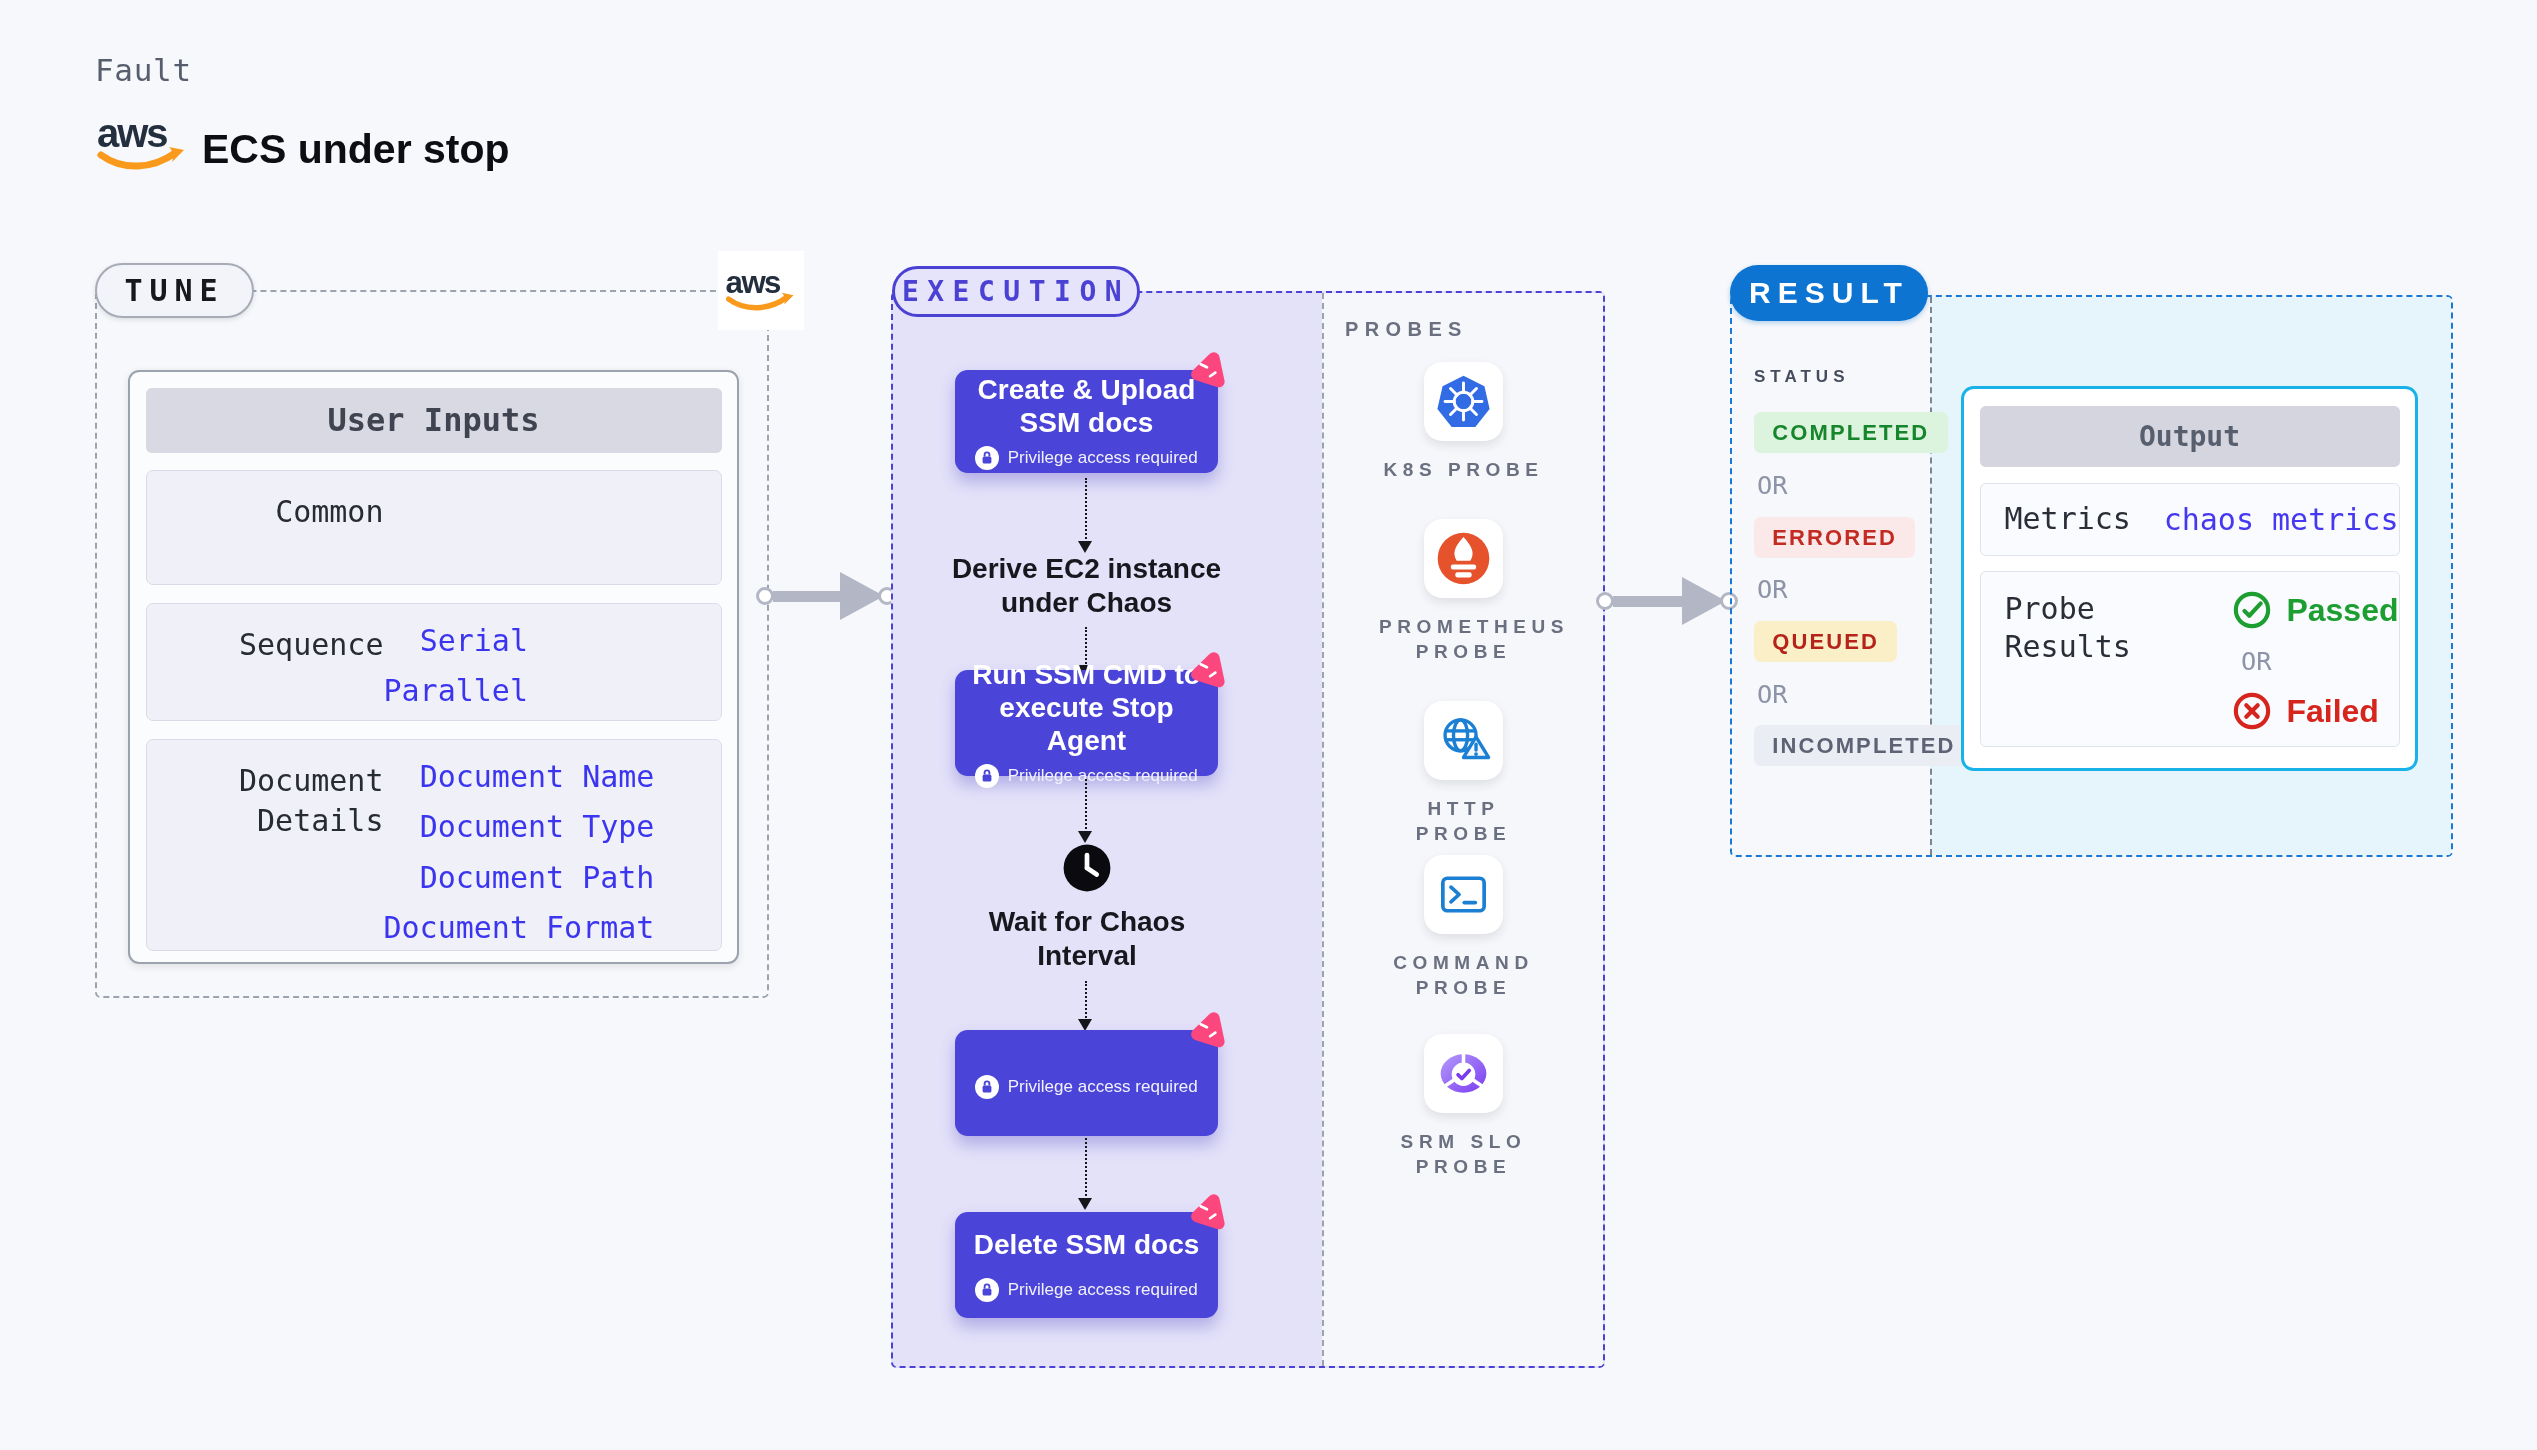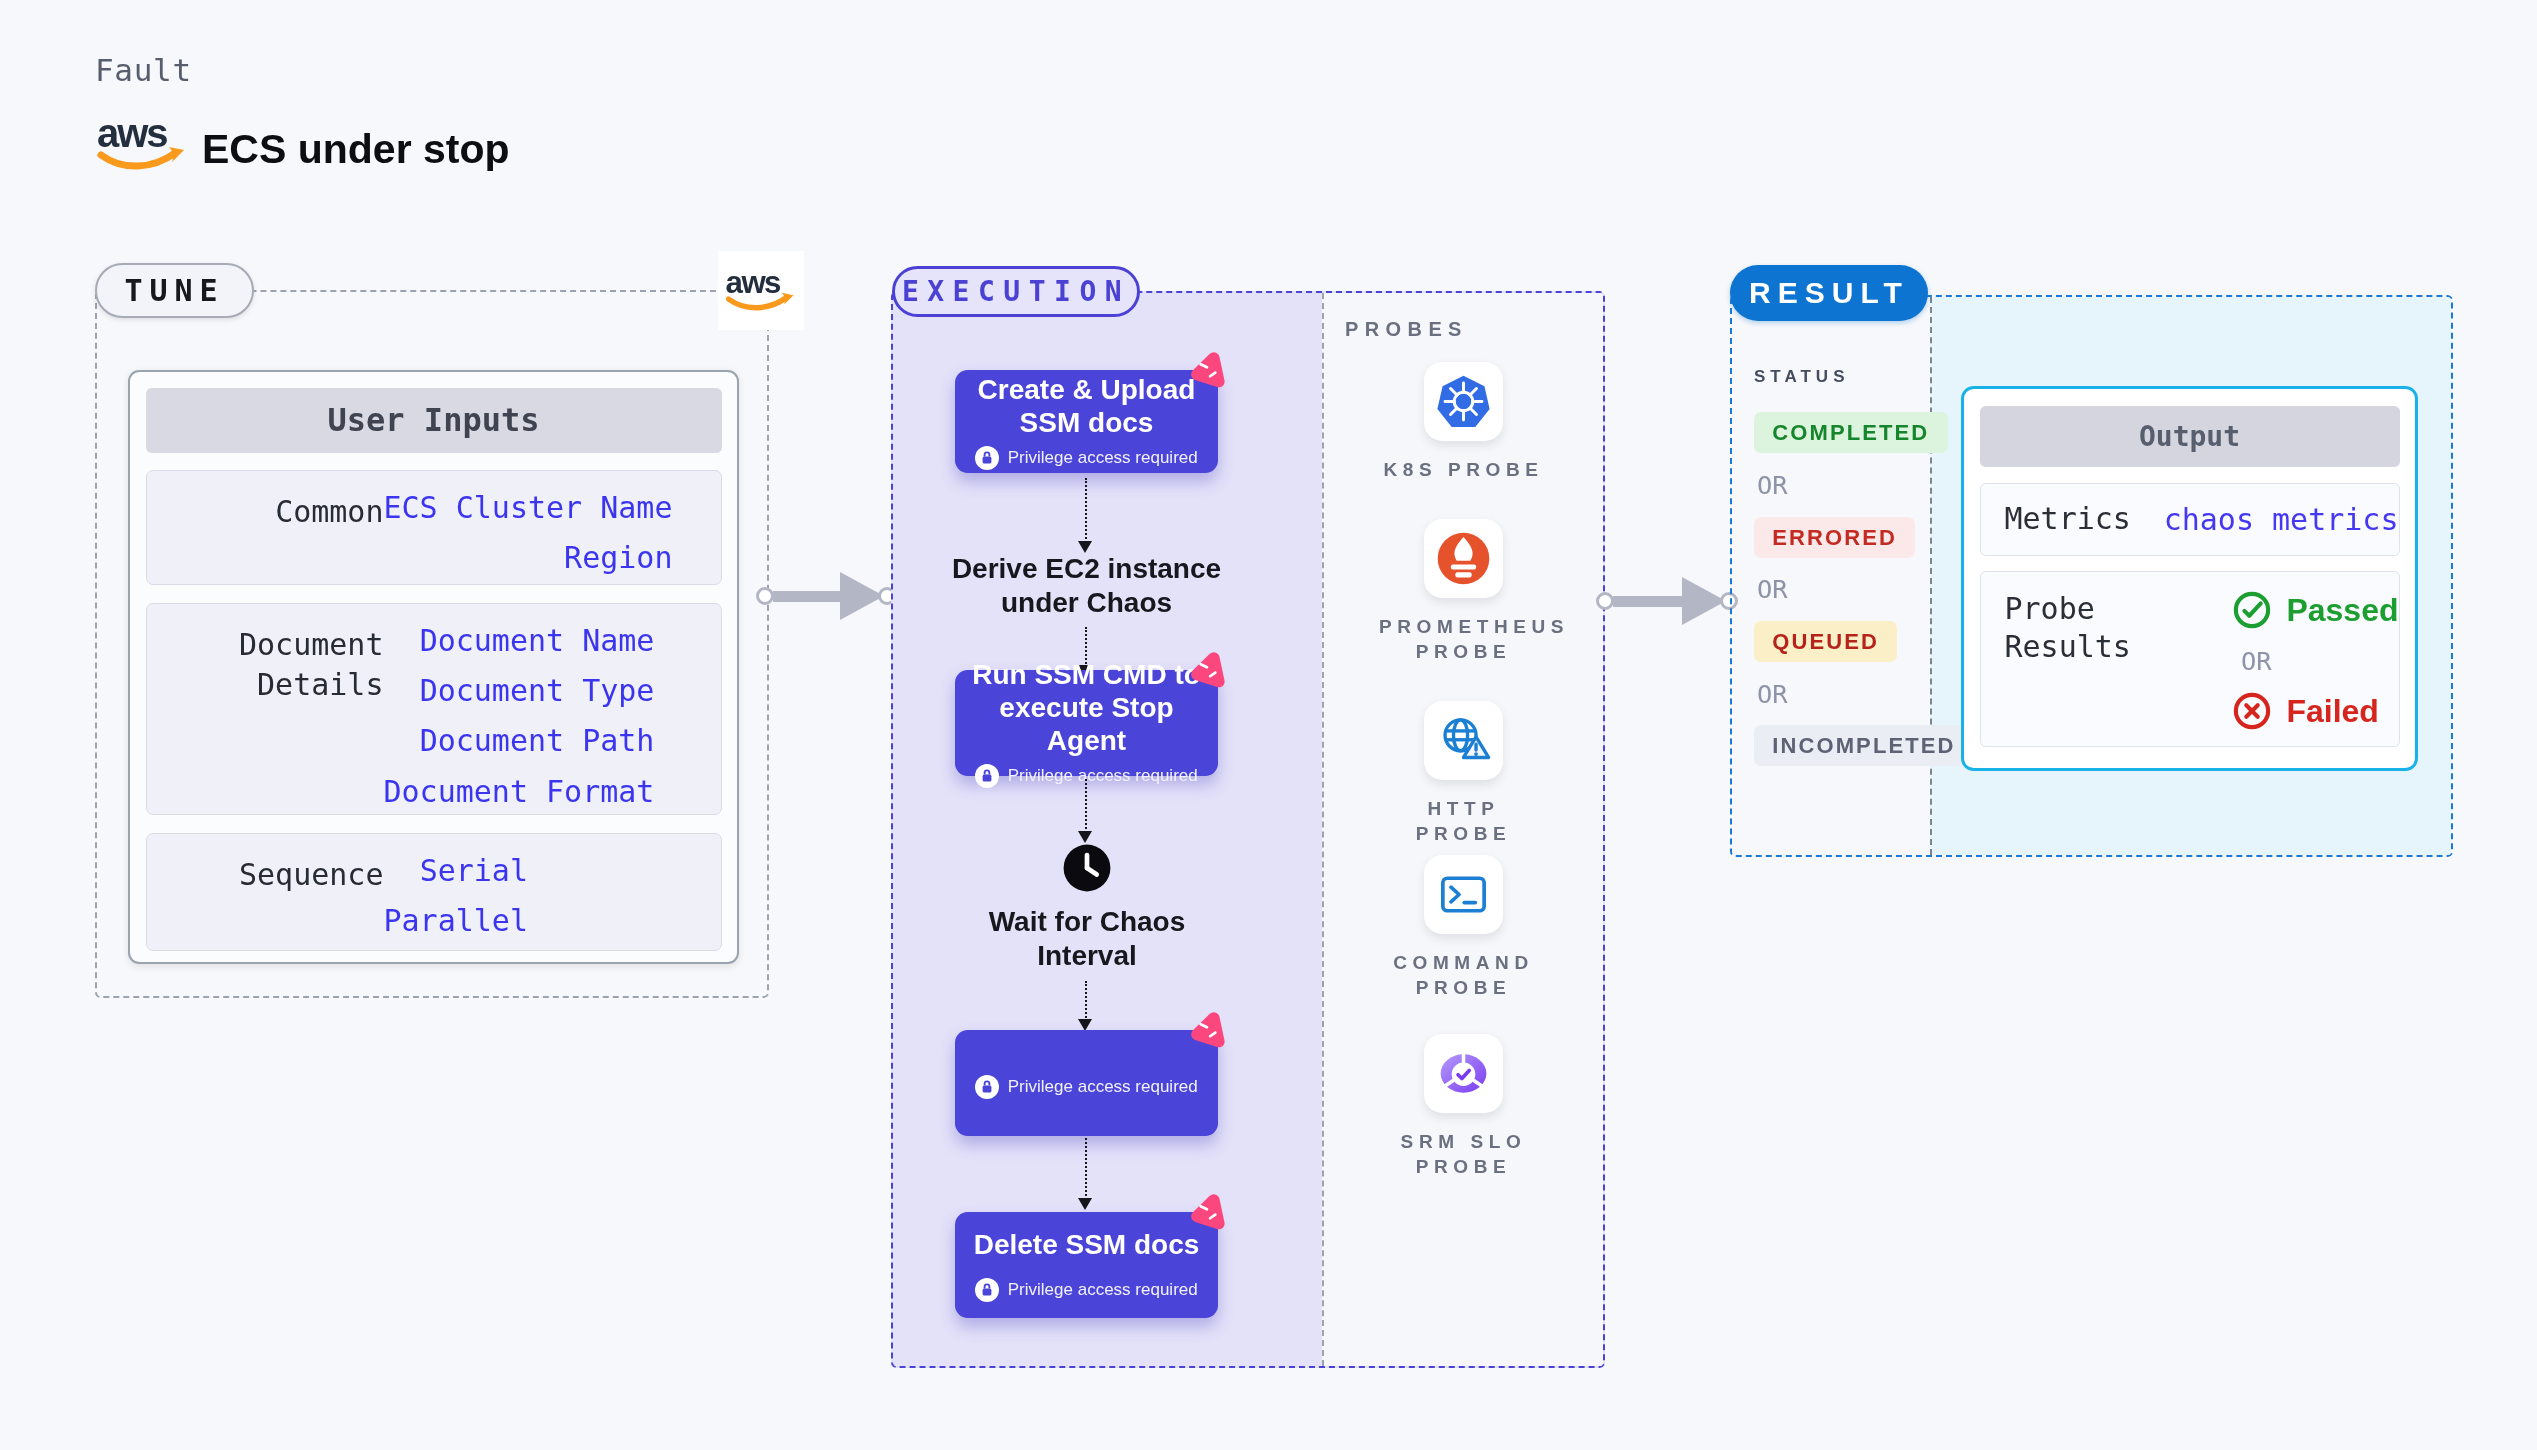--- a/index.html
+++ b/index.html
@@ -114,39 +114,35 @@
       <path d="M6 42 C 28 58 58 56 80 40" fill="none" stroke="#f99a1c" stroke-width="7" stroke-linecap="round"></path>
       <path d="M74 34 L89 37 L77 49 C 79 44 78 38 74 34 Z" fill="#f99a1c"></path>
     </svg>
   </div>
   <div class="abs pill tune-pill mono">TUNE</div>
 
   <div class="abs ui-card mono">
     <div class="ui-header">User Inputs</div>
     <div class="ui-row row-common">
       <div class="ui-row-label">Common</div>
+    </div>
+    <div class="ui-row row-sequence">
+      <div class="ui-row-label">Sequence</div>
       <div class="ui-row-values">
-        <div class="ui-value">ECS Cluster Name</div>
-        <div class="ui-value">Region</div>
+        <div class="ui-value">Serial</div>
+        <div class="ui-value">Parallel</div>
       </div>
     </div>
     <div class="ui-row row-docs">
       <div class="ui-row-label">Document Details</div>
       <div class="ui-row-values">
         <div class="ui-value">Document Name</div>
         <div class="ui-value">Document Type</div>
         <div class="ui-value">Document Path</div>
         <div class="ui-value">Document Format</div>
-      </div>
-    </div>
-    <div class="ui-row row-sequence">
-      <div class="ui-row-label">Sequence</div>
-      <div class="ui-row-values">
-        <div class="ui-value">Serial</div>
-        <div class="ui-value">Parallel</div>
       </div>
     </div>
   </div>
 
   <div class="abs ring" style="left:756px; top:587px;"></div>
   <div class="abs harrow-line" style="left:773px; top:591px; width:68px;"></div>
   <div class="abs harrow-head" style="left:840px; top:572px;"></div>
   <div class="abs ring" style="left:878px; top:587px;"></div>
 
   <div class="abs exec-box">

